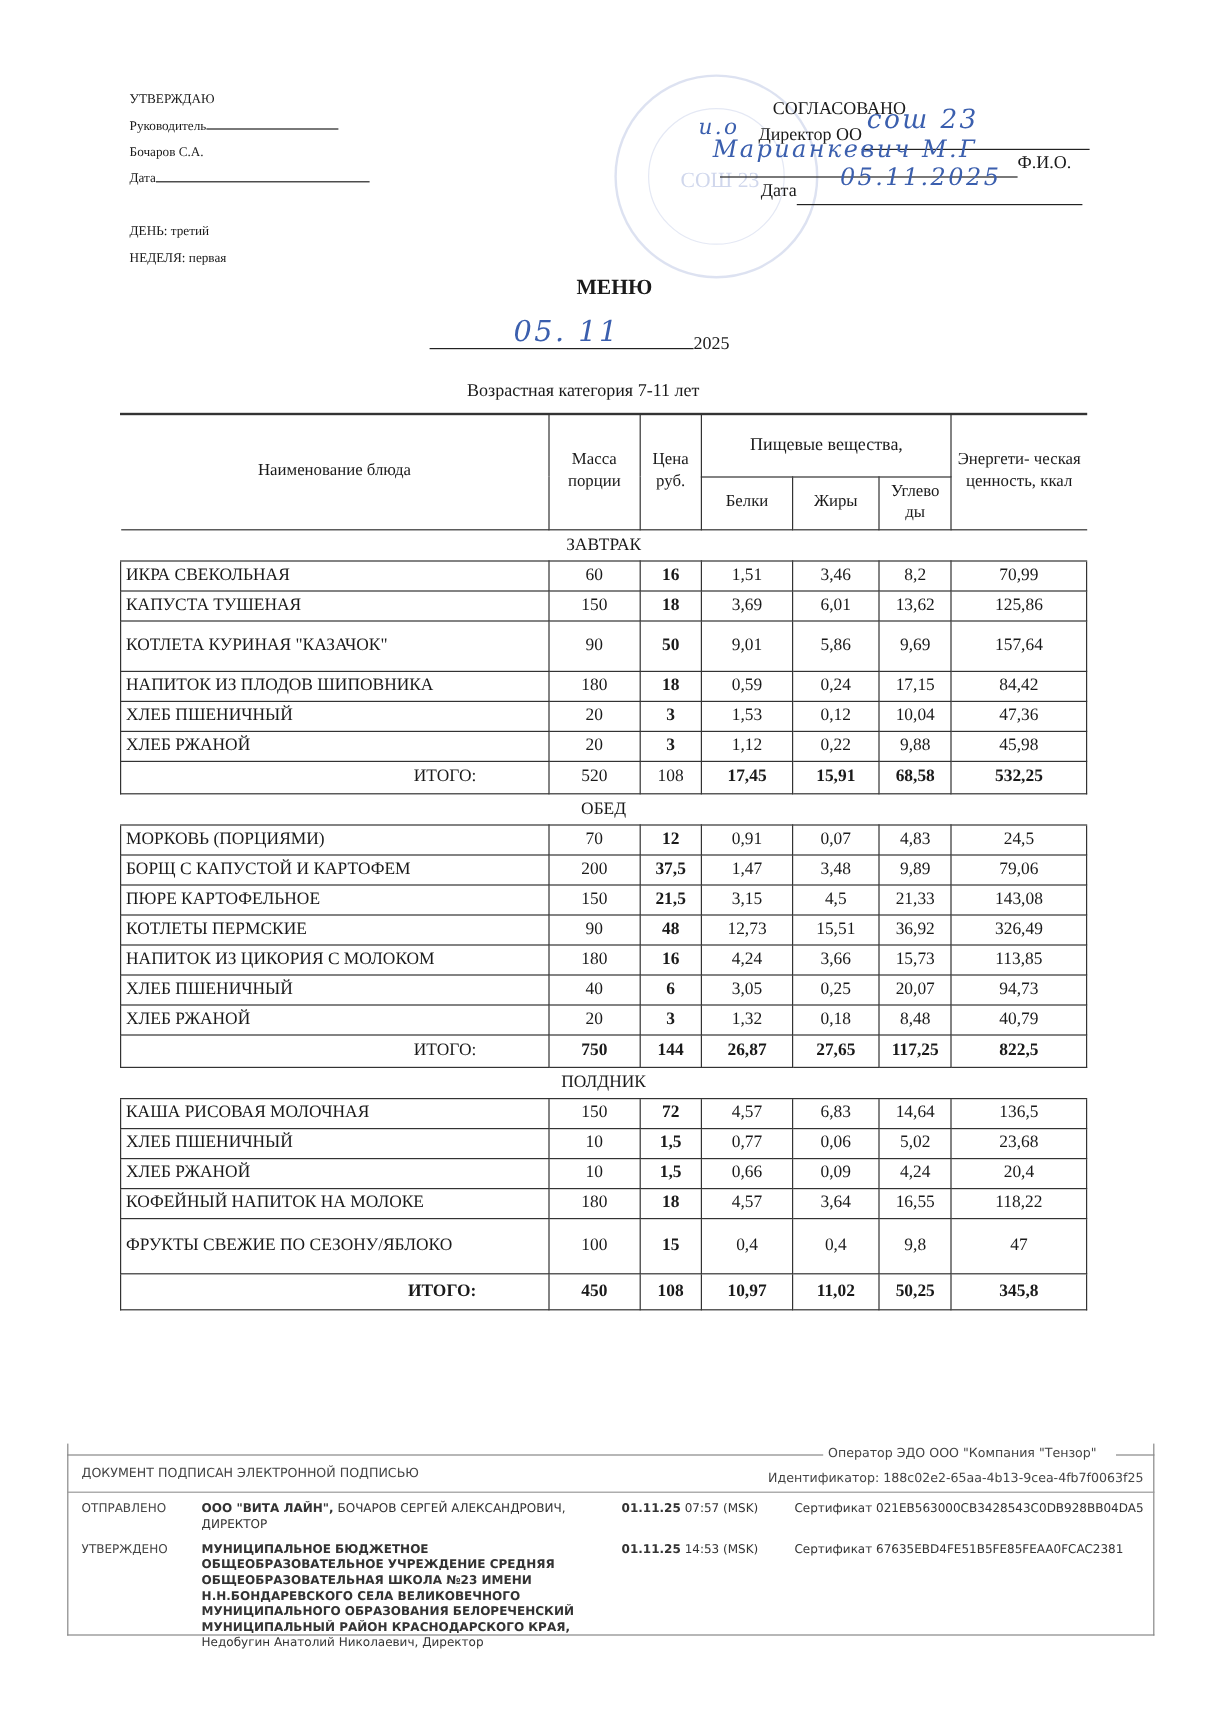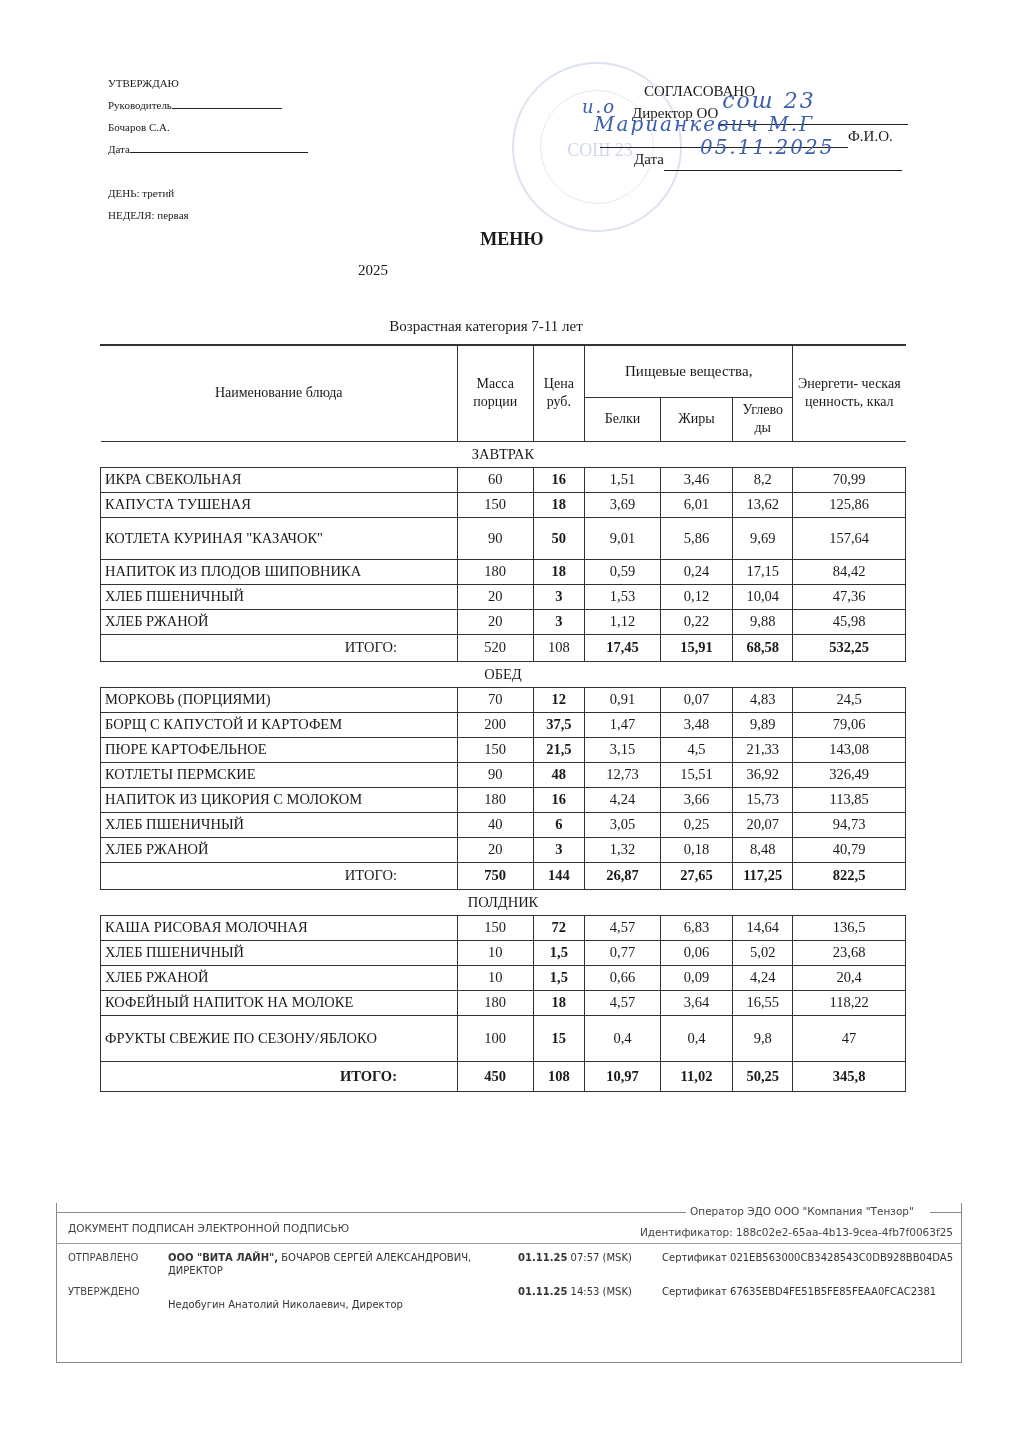--- a/index.html
+++ b/index.html
@@ -73,21 +73,21 @@
   <div style="position:relative; white-space:nowrap;">
     <span class="line" style="width:248px; position:relative;"><span class="hw" style="position:absolute; left:-6px; top:-12px; font-size:20px;">Марианкевич М.Г</span>&nbsp;</span><span>Ф.И.О.</span>
   </div>
   <div style="position:relative; white-space:nowrap; padding-left:34px;">
     <span>Дата</span><span class="line" style="width:238px; position:relative;"><span class="hw" style="position:absolute; left:36px; top:-12px; font-size:20px;">05.11.2025</span>&nbsp;</span>
   </div>
 </div>
 
 <div class="abs title">МЕНЮ</div>
 <div class="abs datebar" style="font-size:15px; white-space:nowrap;">
-  <span>2025</span>
+  <span class="line" style="width:220px; position:relative; height:28px;"><span class="hw" style="position:absolute; left:70px; top:0px; font-size:24px;">05. 11</span></span><span>2025</span>
 </div>
 <div class="abs age">Возрастная категория 7-11 лет</div>
 
 <div class="abs top-rule"></div>
 <table class="menu">
   <colgroup>
     <col style="width:345px">
       <col style="width:73px">
       <col style="width:50px">
       <col style="width:73px">
@@ -318,15 +318,15 @@
 <div class="abs signed">ДОКУМЕНТ ПОДПИСАН ЭЛЕКТРОННОЙ ПОДПИСЬЮ</div>
 <div class="abs ident">Идентификатор: 188c02e2-65aa-4b13-9cea-4fb7f0063f25</div>
 <div class="abs sep"></div>
 
 <div class="abs row-lbl" style="left:68px; top:1252px;">ОТПРАВЛЕНО</div>
 <div class="abs row-txt" style="left:168px; top:1251px; width:340px;"><b>ООО "ВИТА ЛАЙН",</b> <span>БОЧАРОВ СЕРГЕЙ АЛЕКСАНДРОВИЧ, ДИРЕКТОР</span></div>
 <div class="abs row-txt" style="left:518px; top:1251px;"><b>01.11.25</b> <span>07:57 (MSK)</span></div>
 <div class="abs row-txt" style="left:662px; top:1251px;">Сертификат 021EB563000CB3428543C0DB928BB04DA5</div>
 
 <div class="abs row-lbl" style="left:68px; top:1286px;">УТВЕРЖДЕНО</div>
-<div class="abs row-txt" style="left:168px; top:1285px; width:340px;"><br><span>Недобугин Анатолий Николаевич, Директор</span></div>
+<div class="abs row-txt" style="left:168px; top:1285px; width:340px;"><b>МУНИЦИПАЛЬНОЕ БЮДЖЕТНОЕ ОБЩЕОБРАЗОВАТЕЛЬНОЕ УЧРЕЖДЕНИЕ СРЕДНЯЯ ОБЩЕОБРАЗОВАТЕЛЬНАЯ ШКОЛА №23 ИМЕНИ Н.Н.БОНДАРЕВСКОГО СЕЛА ВЕЛИКОВЕЧНОГО МУНИЦИПАЛЬНОГО ОБРАЗОВАНИЯ БЕЛОРЕЧЕНСКИЙ МУНИЦИПАЛЬНЫЙ РАЙОН КРАСНОДАРСКОГО КРАЯ,</b><br><span>Недобугин Анатолий Николаевич, Директор</span></div>
 <div class="abs row-txt" style="left:518px; top:1285px;"><b>01.11.25</b> <span>14:53 (MSK)</span></div>
 <div class="abs row-txt" style="left:662px; top:1285px;">Сертификат 67635EBD4FE51B5FE85FEAA0FCAC2381</div>
 
 </body></html>

